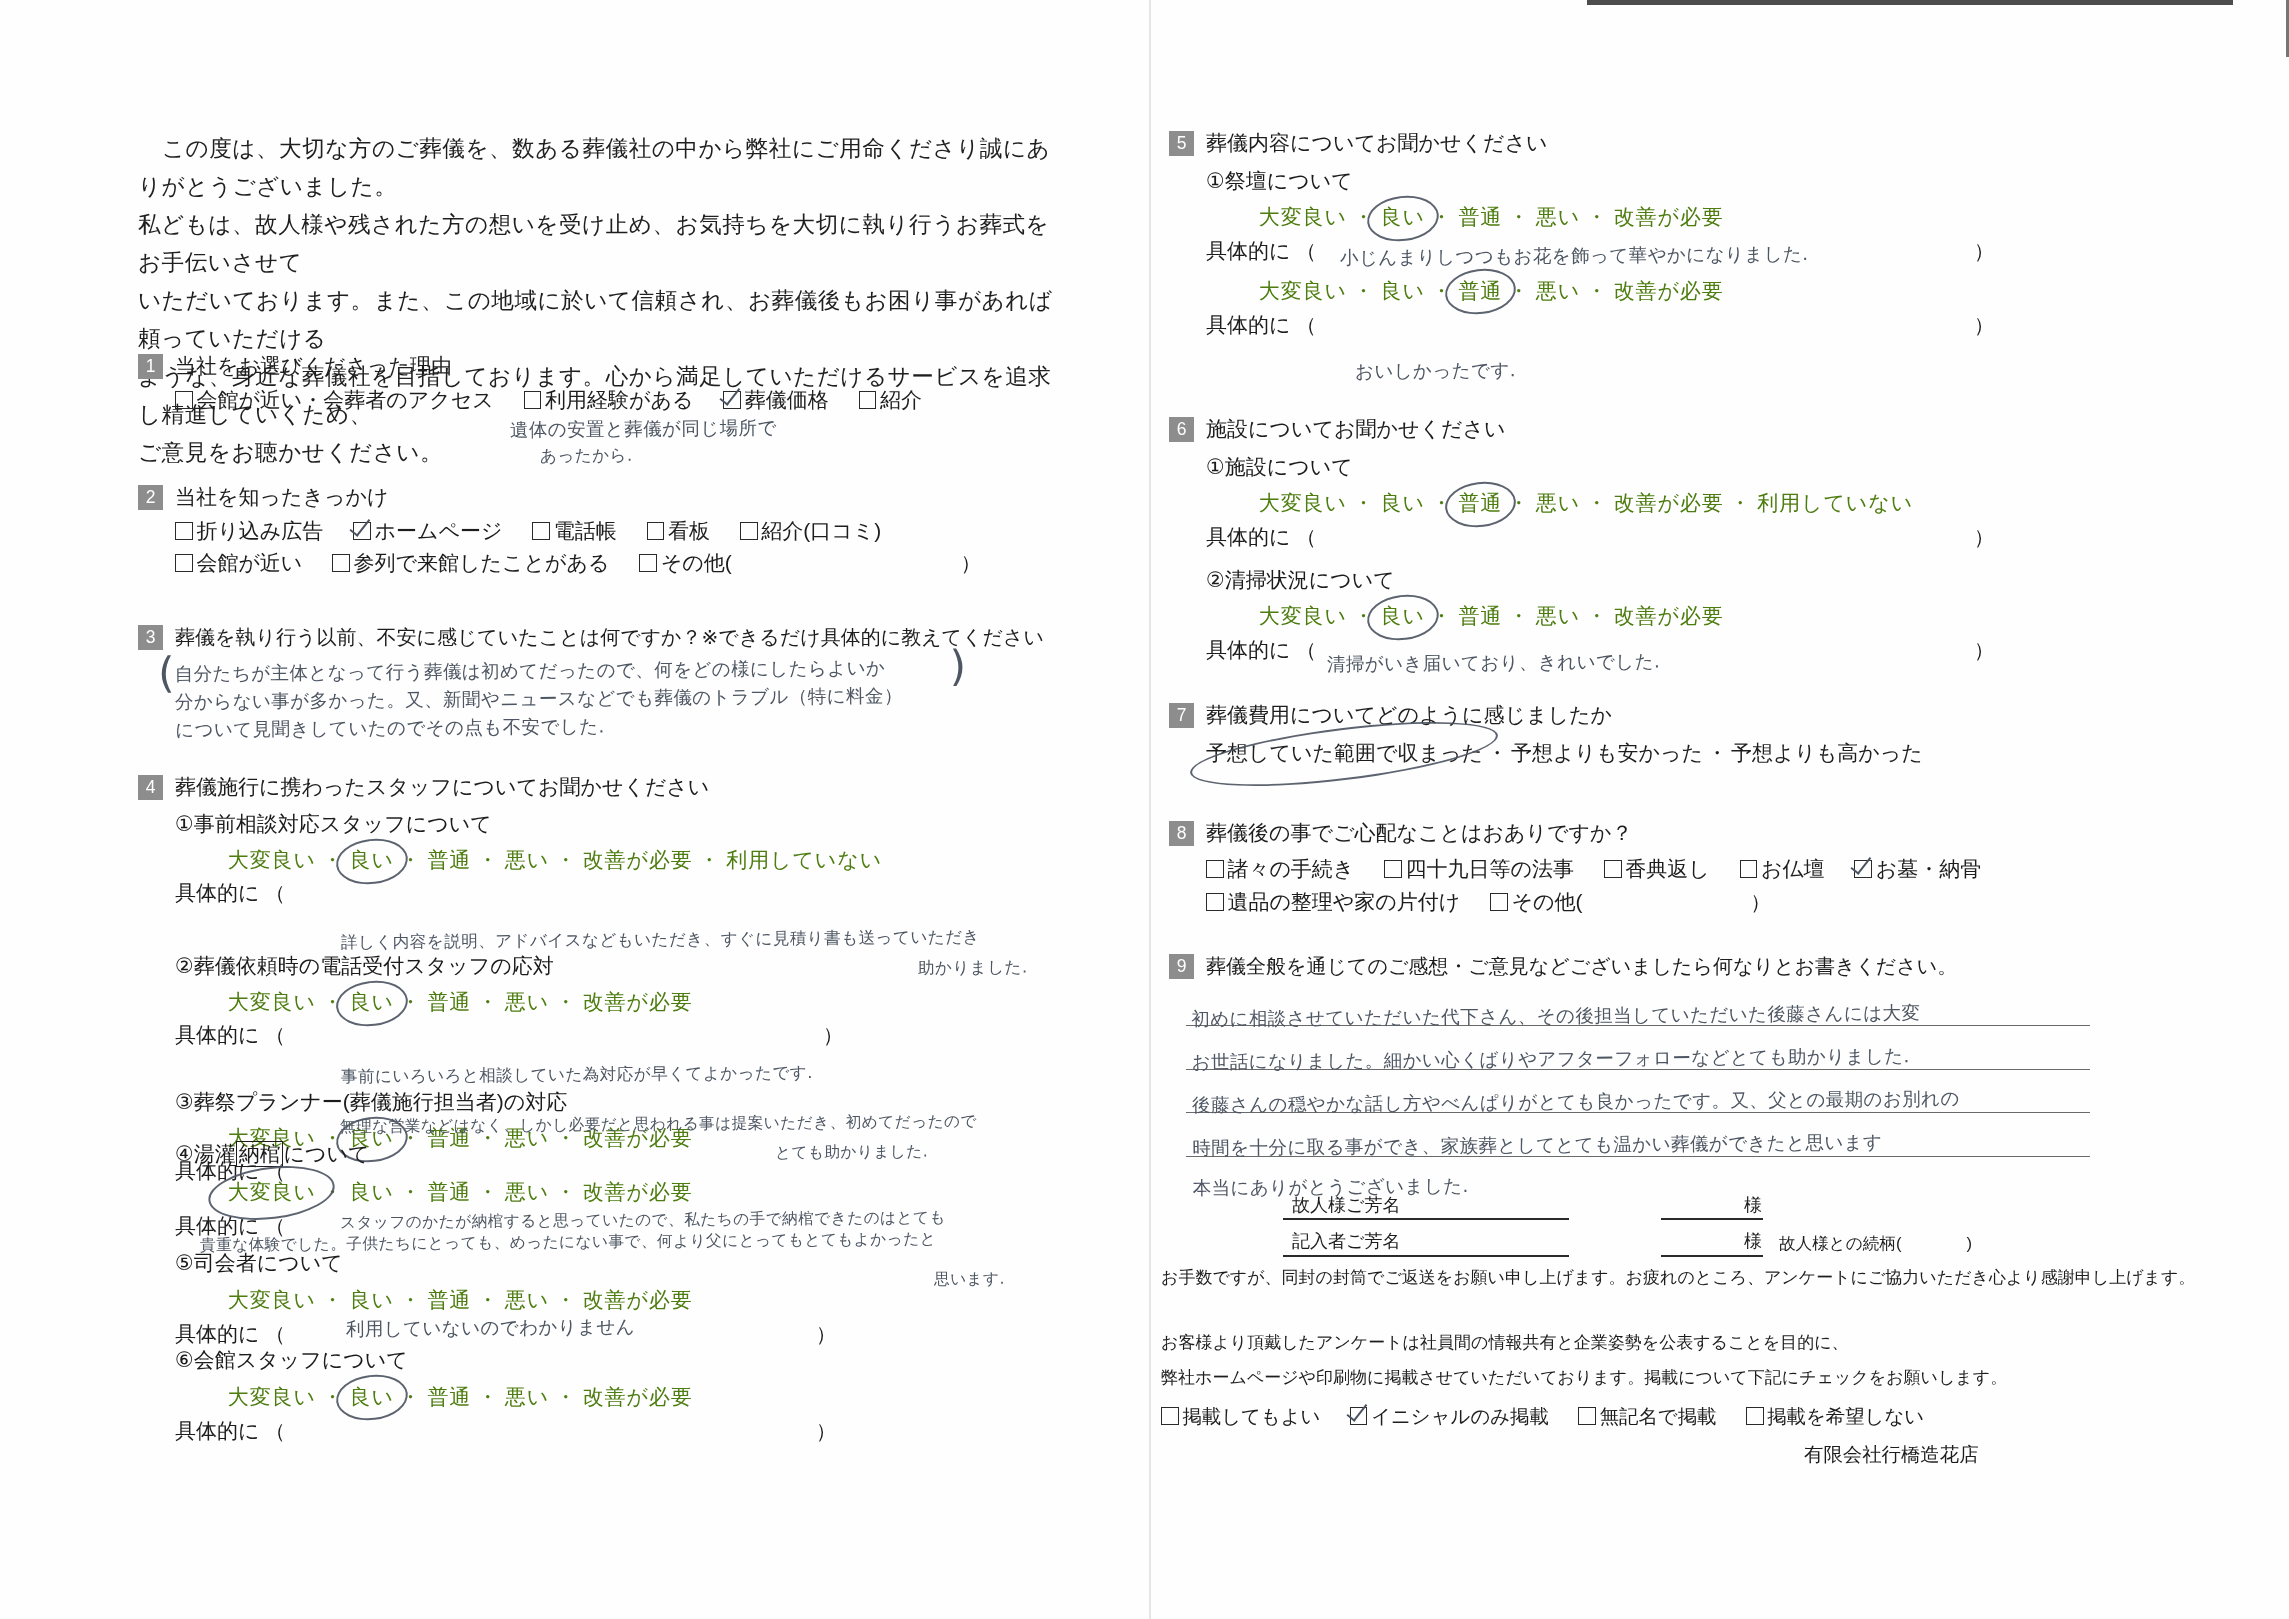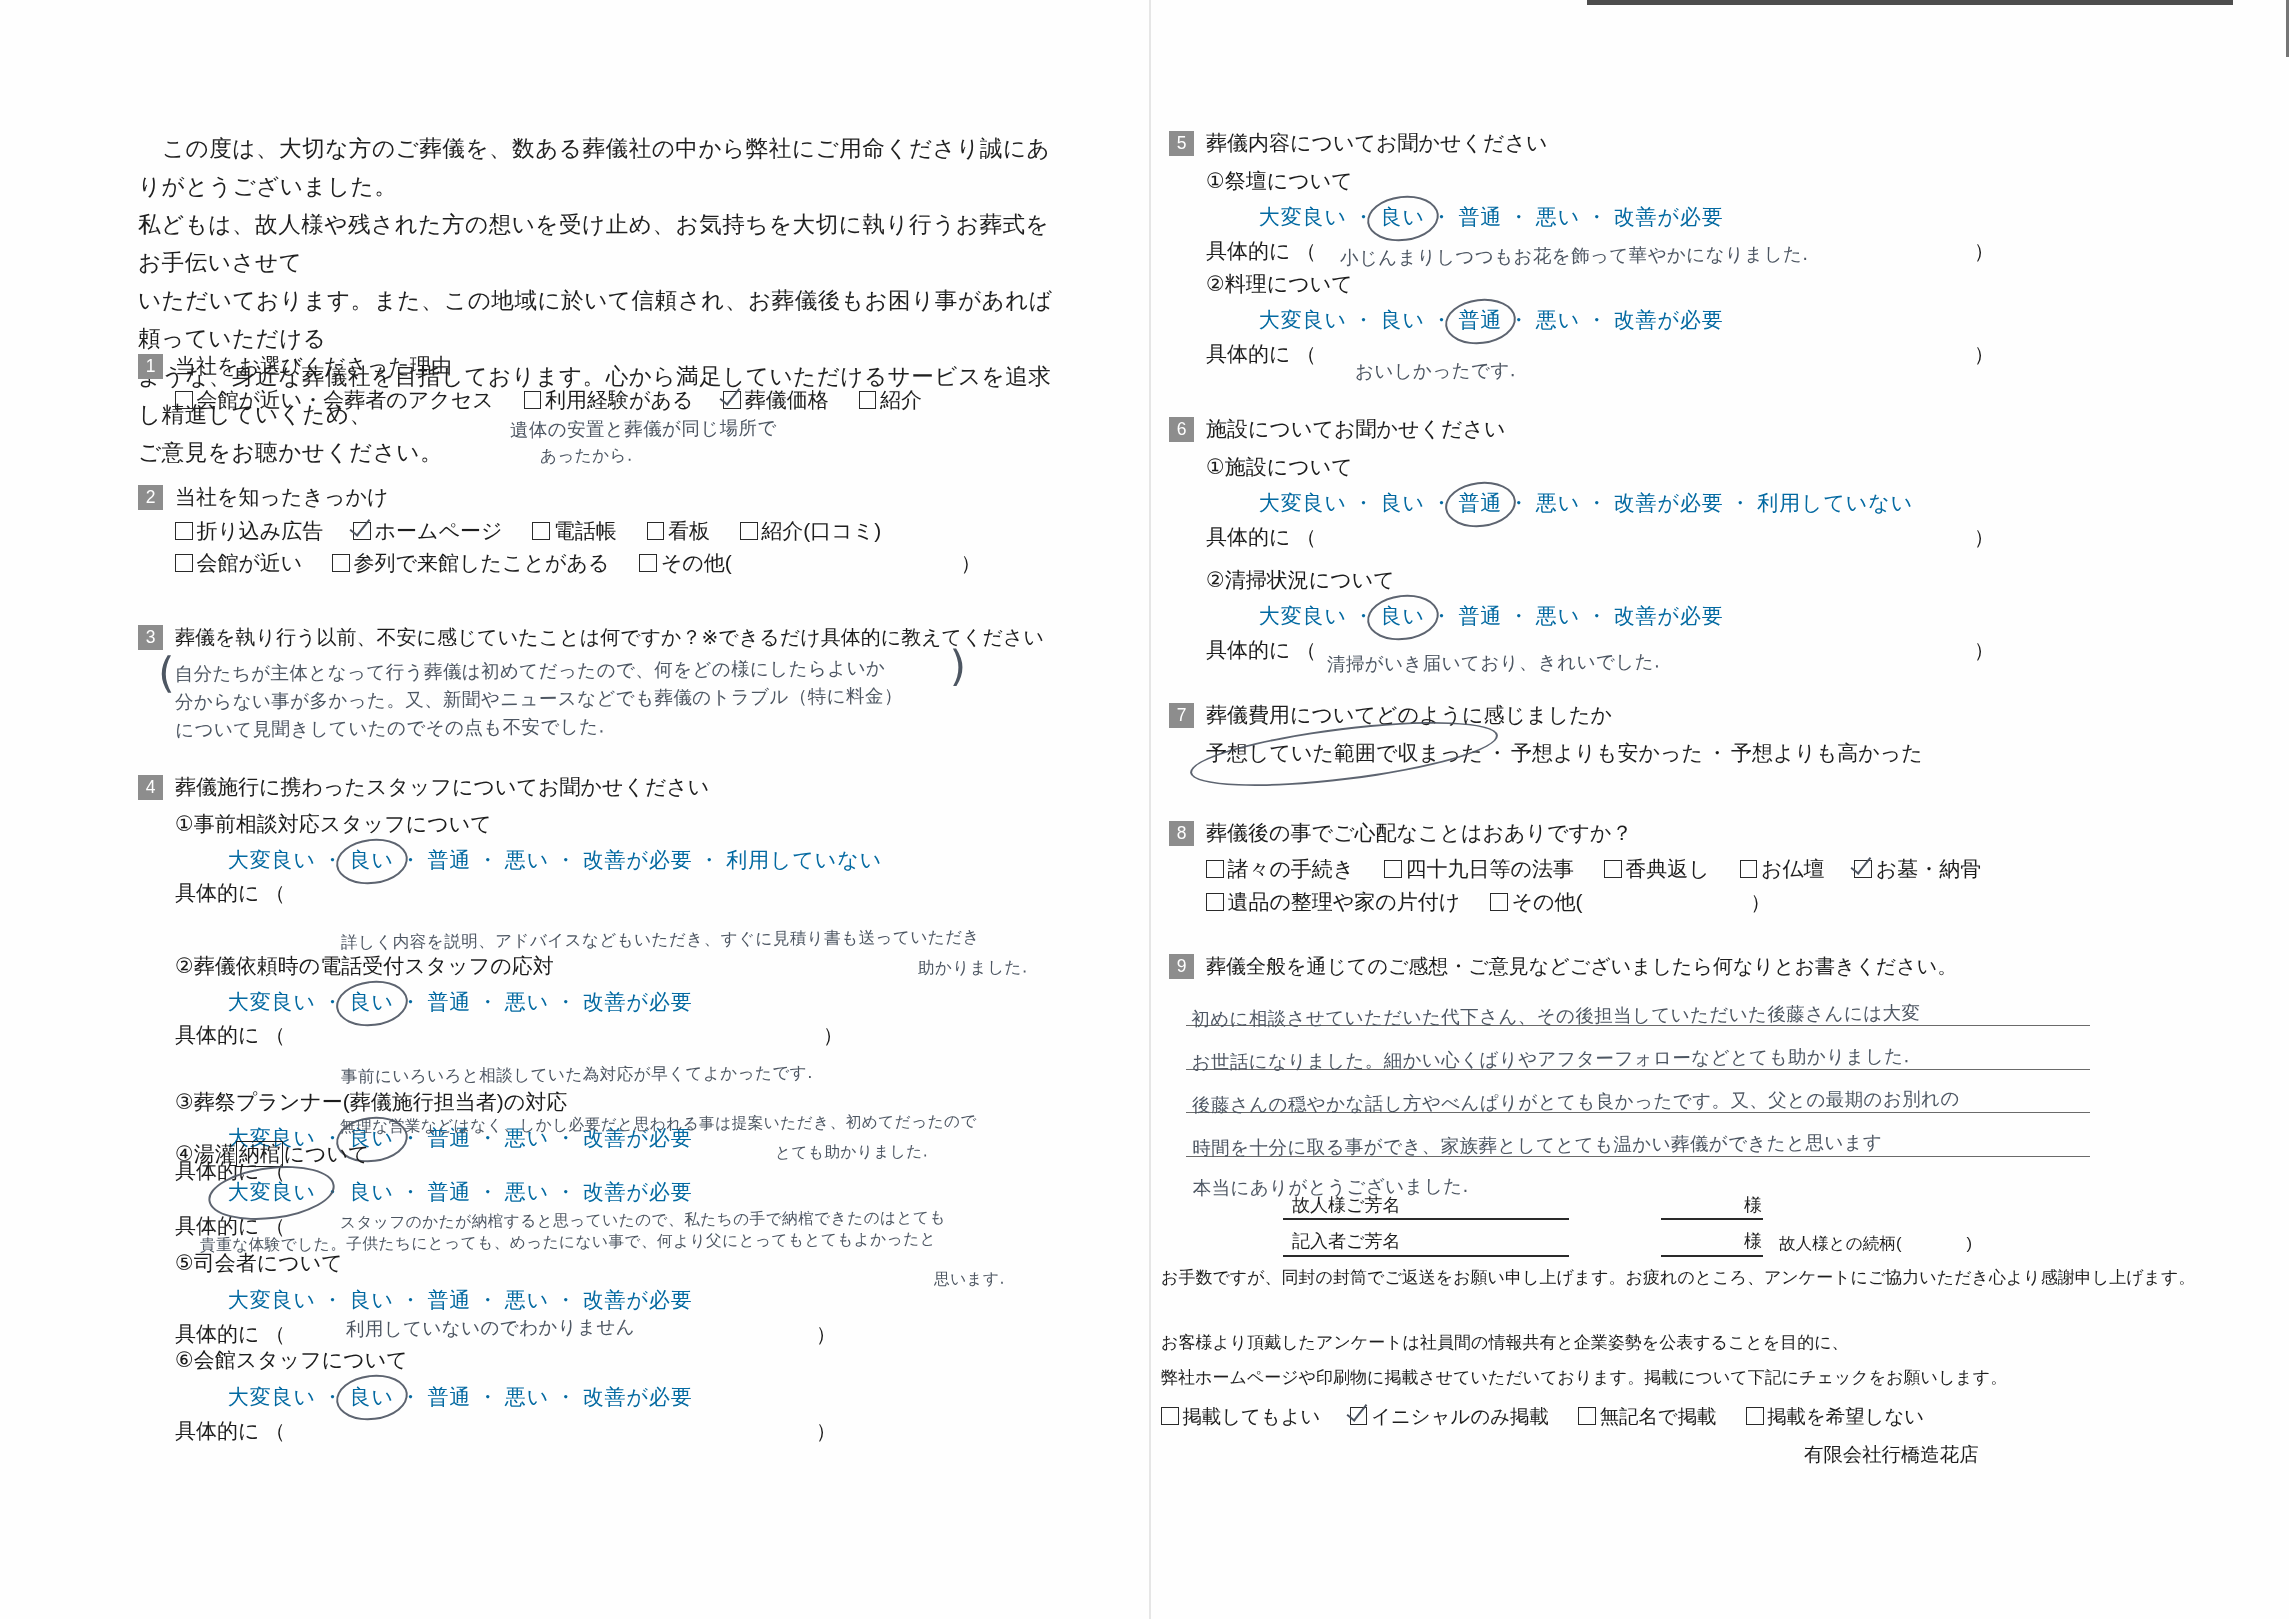--- a/index.html
+++ b/index.html
@@ -79,21 +79,21 @@
   .line {
     font-size: 21px;
     line-height: 30px;
     color: #1d1d1d;
     white-space: nowrap;
   }
   .sub { font-size: 21px; line-height: 29.5px; }
   .scale {
     font-size: 21px;
     line-height: 29.5px;
-    color: #0369a1;
+    color: #4d7c0f;
     white-space: nowrap;
     padding-left: 50px;
     letter-spacing: 0.9px;
   }
   .scale .opt { position: relative; display: inline-block; padding: 0 2.8px; }
   .dot { display: inline-block; width: 28px; text-align: center; }
 
   
   .circled::after {
     content: "";
@@ -362,21 +362,20 @@
       <span class="kb">（</span>
       <span style="display:inline-block;width:646px"></span>
       <span class="kb">）</span>
     </div>
   </div>
   <div class="hw-blk" style="left:1340px; top:242px;">
     <div class="hw">小じんまりしつつもお花を飾って華やかになりました.</div>
   </div>
 
   <div class="blk" style="left:1206px; top:269px;">
-    <div class="sub">②料理について</div>
     <div class="scale" style="margin-top:6.5px;">
       <span class="opt">大変良い</span><span class="dot">・</span><span class="opt">良い</span><span class="dot">・</span><span class="opt circled">普通</span><span class="dot">・</span><span class="opt">悪い</span><span class="dot">・</span><span class="opt">改善が必要</span>
     </div>
     <div class="line" style="margin-top:4.6px;">
       <span>具体的に</span>
       <span class="kb">（</span>
       <span style="display:inline-block;width:646px"></span>
       <span class="kb">）</span>
     </div>
   </div>

